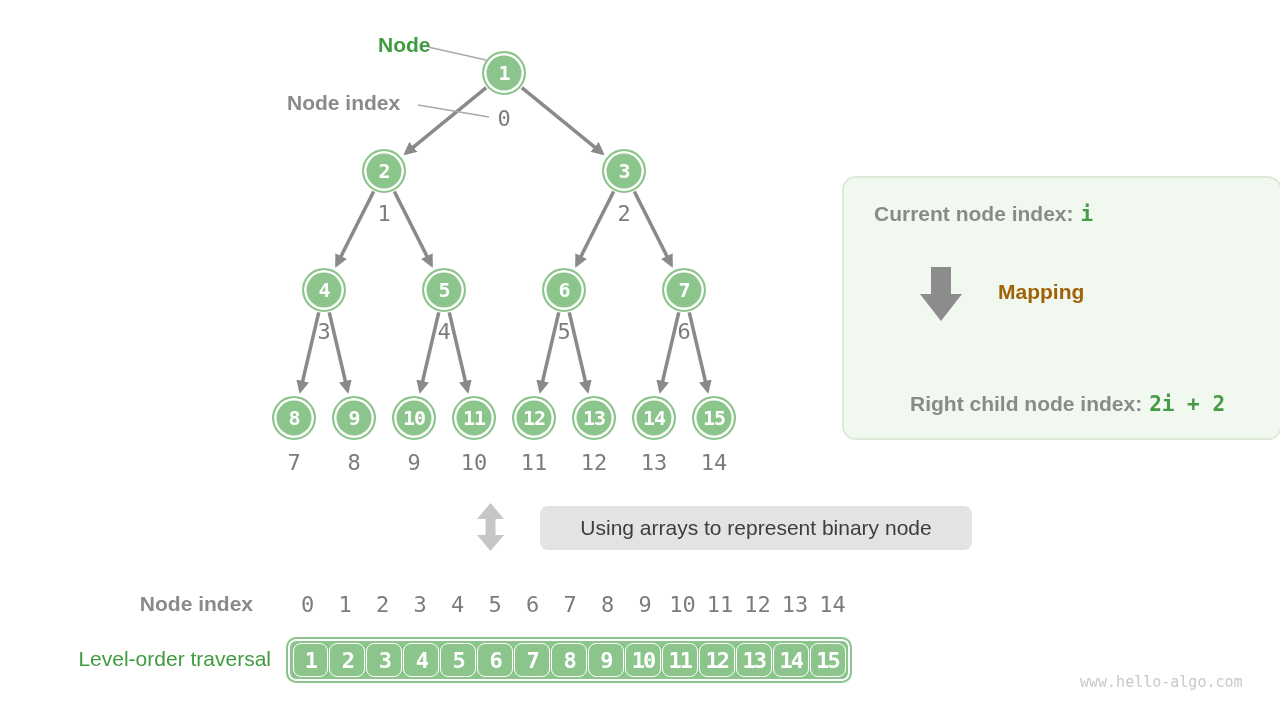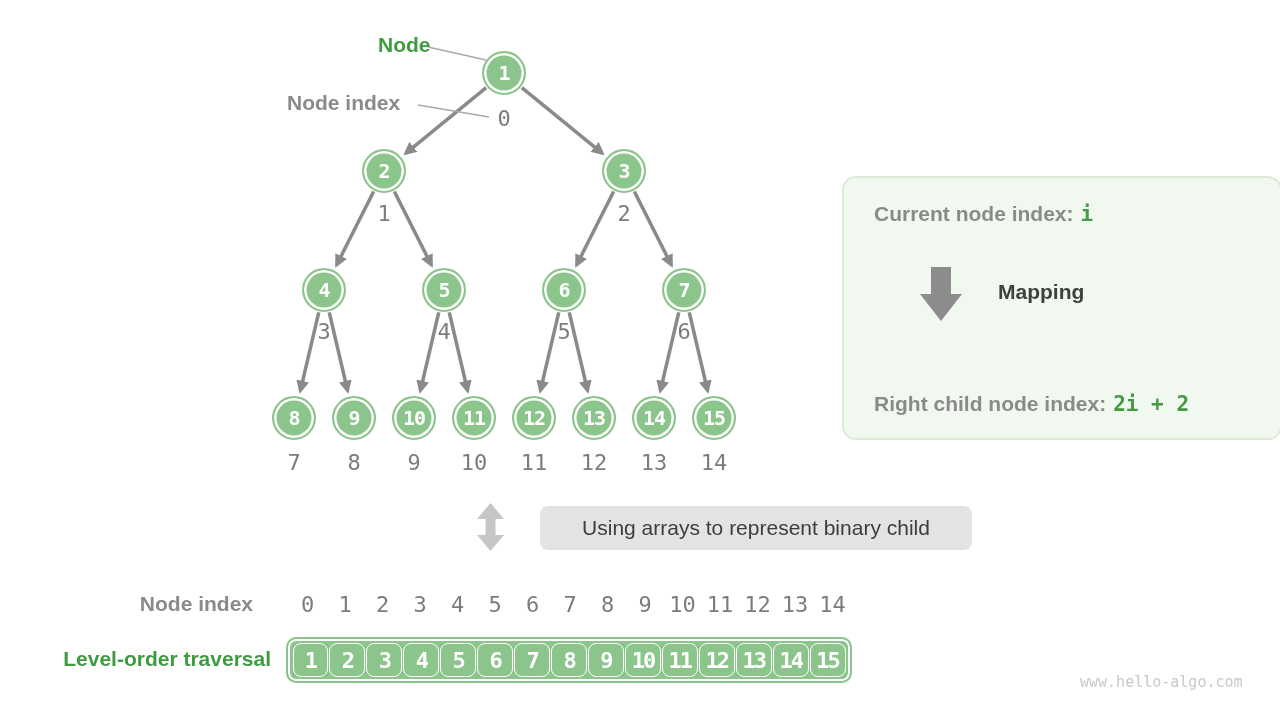--- a/index.html
+++ b/index.html
@@ -28,37 +28,37 @@
 
   
   .panel{
     position:absolute;left:842px;top:176px;width:440px;height:264px;box-sizing:border-box;
     background:#f1f8f0;border:2px solid #dcead7;border-radius:14px;
   }
   .panel-row{position:absolute;left:30px;white-space:nowrap;font-weight:bold;font-size:21px;color:#8a8a8a;}
   .panel-row .pcode{
     font-family:"DejaVu Sans Mono",monospace;font-weight:bold;color:#459a45;margin-left:7px;font-size:21px;
   }
-  .panel-mapping{position:absolute;left:154px;top:102px;font-weight:bold;font-size:21px;color:#404040;}
+  .panel-mapping{position:absolute;left:154px;top:102px;font-weight:bold;font-size:21px;color:#a16207;}
   .down-arrow{position:absolute;left:76px;top:89px;}
 
   
   .updown-icon{position:absolute;left:477px;top:503px;}
   .divider-box{
     position:absolute;left:540px;top:506px;width:432px;height:44px;border-radius:8px;
     background:#e3e3e3;color:#3d3d3d;font-size:21px;
     display:flex;align-items:center;justify-content:center;white-space:nowrap;
   }
 
   
   .bottom-index-label{
     position:absolute;right:1027px;top:592px;font-weight:bold;font-size:21px;color:#8a8a8a;white-space:nowrap;
   }
   .bottom-trav-label{
-    position:absolute;right:1009px;top:647px;font-weight:bold;font-size:21px;color:#3f9b3f;white-space:nowrap;
+    position:absolute;right:1009px;top:647px;font-weight:normal;font-size:21px;color:#3f9b3f;white-space:nowrap;
   }
   .digit{
     position:absolute;top:592px;transform:translateX(-50%);
     font-family:"DejaVu Sans Mono",monospace;font-size:22px;color:#7c7c7c;
   }
   .array{
     position:absolute;left:286px;top:637px;width:566px;height:46px;box-sizing:border-box;
     background:#8cc58c;border:2px solid #8cc58c;border-radius:10px;
     box-shadow:inset 0 0 0 2px #ffffff;
     display:flex;gap:0;padding:4px;
@@ -144,29 +144,29 @@
   <div class="tree-label gray" style="left:287px;top:91px;">Node index</div>
 
   <div class="panel">
     <div class="panel-row" style="top:24px;">
       <span>Current node index:</span><span class="pcode">i</span>
     </div>
     <svg class="down-arrow" width="42" height="54" viewBox="0 0 42 54">
       <path d="M11,0 H31 V27 H42 L21,54 L0,27 H11 z" fill="#8c8c8c"></path>
     </svg>
     <div class="panel-mapping">Mapping</div>
-    <div class="panel-row" style="top:214px;">
+    <div class="panel-row" style="top:214px;margin-left:36px;">
       <span>Right child node index:</span><span class="pcode">2i + 2</span>
     </div>
   </div>
 
   <svg class="updown-icon" width="27" height="48" viewBox="0 0 27 48">
     <path d="M13.5,0 L27,16 H18.5 V32 H27 L13.5,48 L0,32 H8.5 V16 H0 z" fill="#c6c6c6"></path>
   </svg>
-  <div class="divider-box">Using arrays to represent binary child</div>
+  <div class="divider-box">Using arrays to represent binary node</div>
 
   <div class="bottom-index-label">Node index</div>
   <div id="digit-row">
       <span class="digit" style="left: 307.5px;">0</span>
       <span class="digit" style="left: 345px;">1</span>
       <span class="digit" style="left: 382.5px;">2</span>
       <span class="digit" style="left: 420px;">3</span>
       <span class="digit" style="left: 457.5px;">4</span>
       <span class="digit" style="left: 495px;">5</span>
       <span class="digit" style="left: 532.5px;">6</span>

